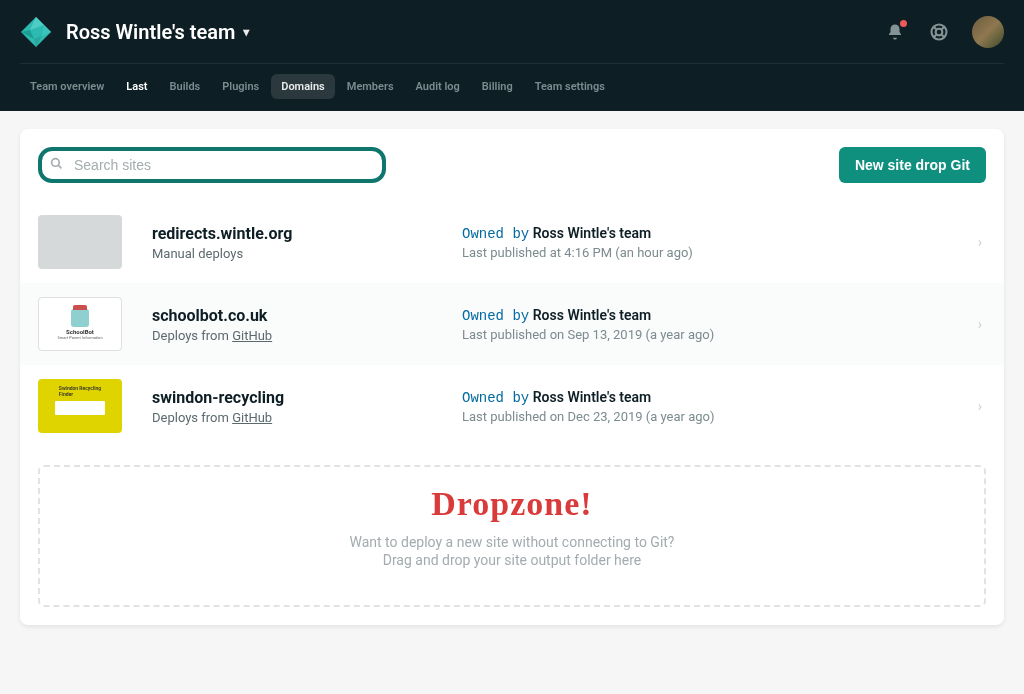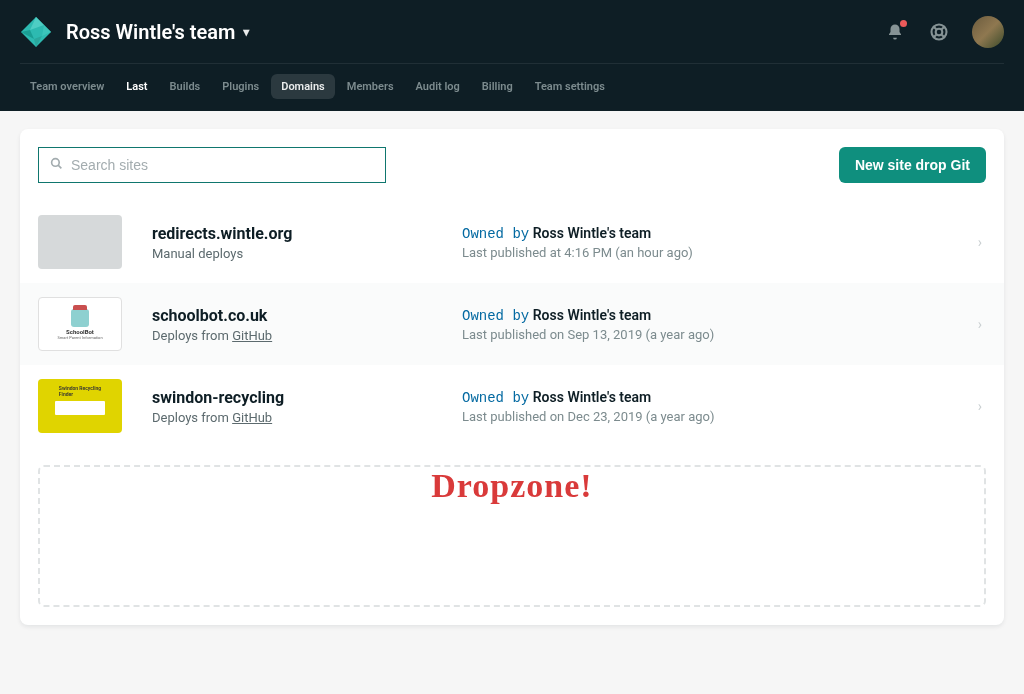--- a/index.html
+++ b/index.html
@@ -122,22 +122,22 @@
       position: absolute;
       left: 12px;
       top: 50%;
       transform: translateY(-50%);
       color: #a3acaf;
       font-size: 13px;
     }
     .search-input {
       width: 100%;
       height: 36px;
-      border: 1px solid #0f766e;
-      border-radius: 0;
+      border: 4px solid #0f766e;
+      border-radius: 14px;
       padding: 0 12px 0 32px;
       font-size: 14px;
       color: #0e1e25;
       outline: none;
     }
     .search-input::placeholder { color: #a3acaf; }
     .btn-primary {
       background: #0f8f7e;
       color: #fff;
       border: none;
@@ -236,21 +236,21 @@
       flex-direction: column;
       align-items: center;
       justify-content: center;
       text-align: center;
       color: #a3acaf;
       font-size: 14px;
       position: relative;
     }
     .dropzone .annotation {
       position: absolute;
-      top: 0;
+      top: 18px;
       font-family: "Comic Sans MS", "Marker Felt", cursive;
       font-size: 34px;
       font-weight: 700;
       color: #d93a3a;
       letter-spacing: 1px;
     }
     .dropzone p { margin: 2px 0; }
     .dz-text { margin-top: 30px; }
     .schoolbot-robot {
       width: 18px; height: 18px; background: #8ed0d0; border-radius: 3px; margin-bottom: 1px; position: relative;
@@ -373,15 +373,19 @@
           <div class="site-meta">
             <div class="meta-owner"><span class="owner-label">Owned by</span> <span class="owner-name">Ross Wintle's team</span></div>
             <div class="meta-pub">Last published on Dec 23, 2019 (a year ago)</div>
           </div>
           <div class="row-chevron">›</div>
         </div>
       </div>
 
     <div class="dropzone">
       <div class="annotation">Dropzone!</div>
+      <div class="dz-text">
+        <p>Want to deploy a new site without connecting to Git?</p>
+        <p>Drag and drop your site output folder here</p>
+      </div>
     </div>
   </div>
 </div>
 
 </body></html>

